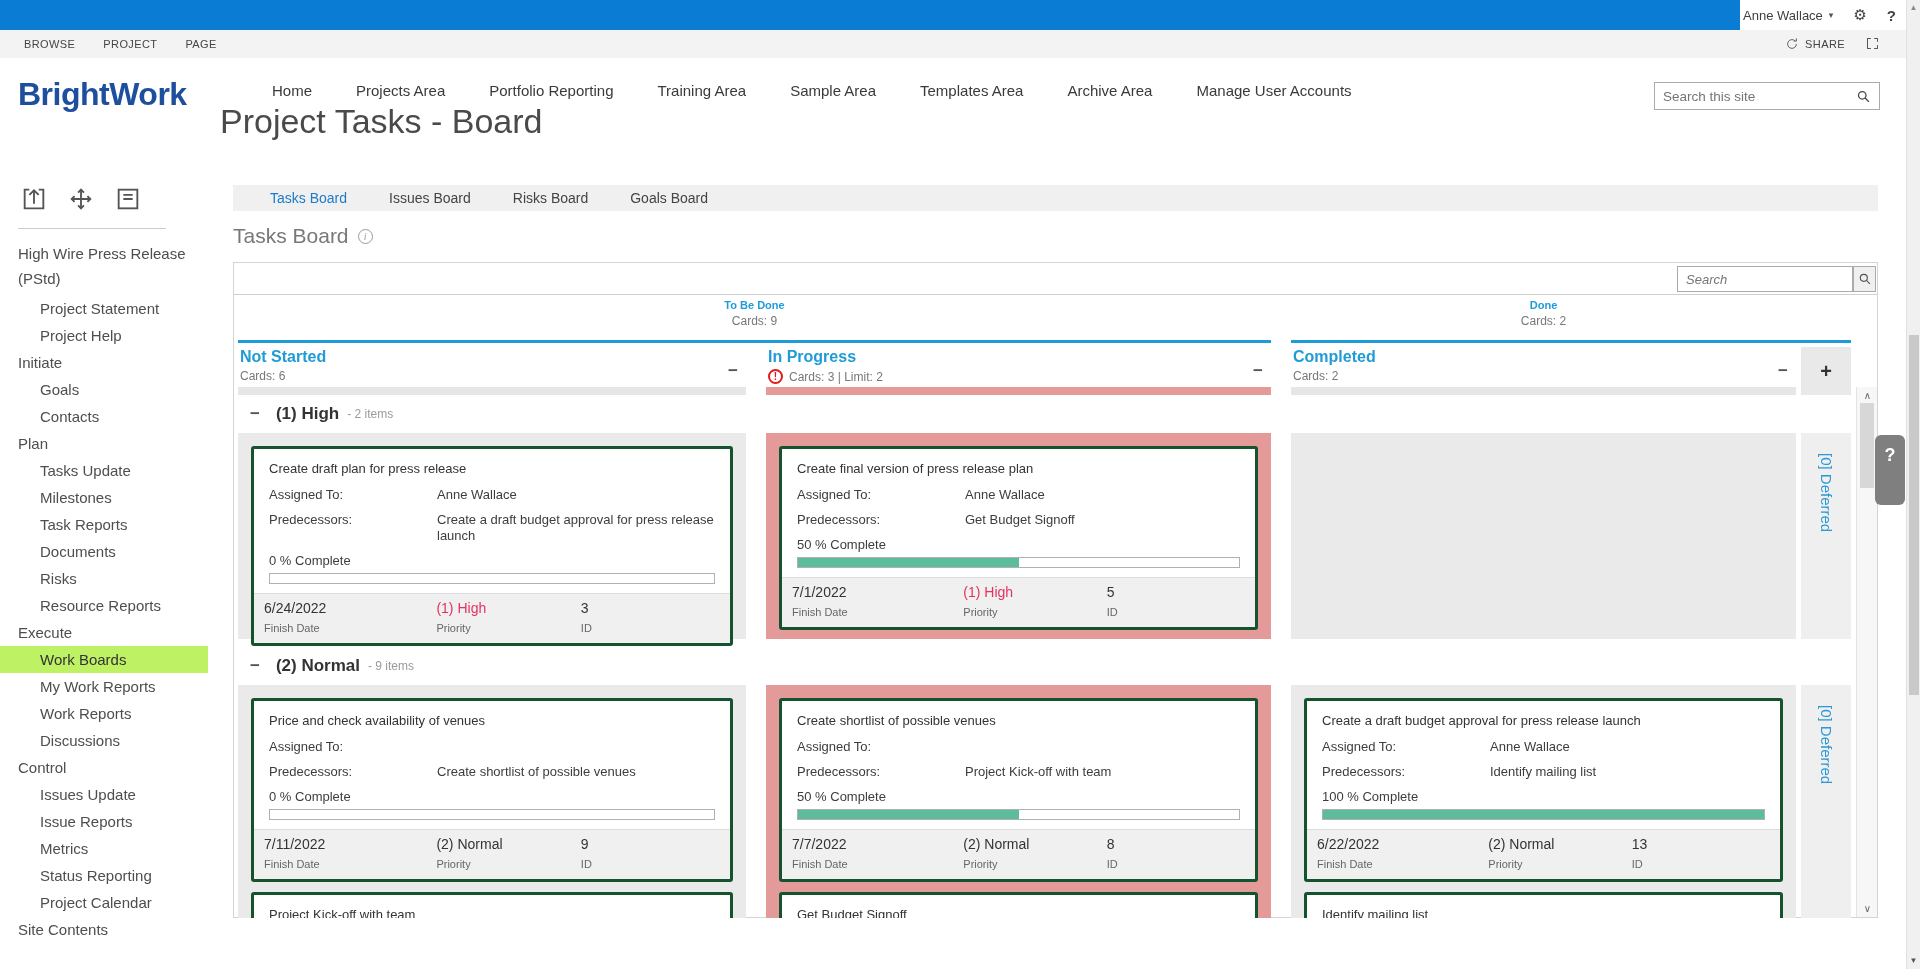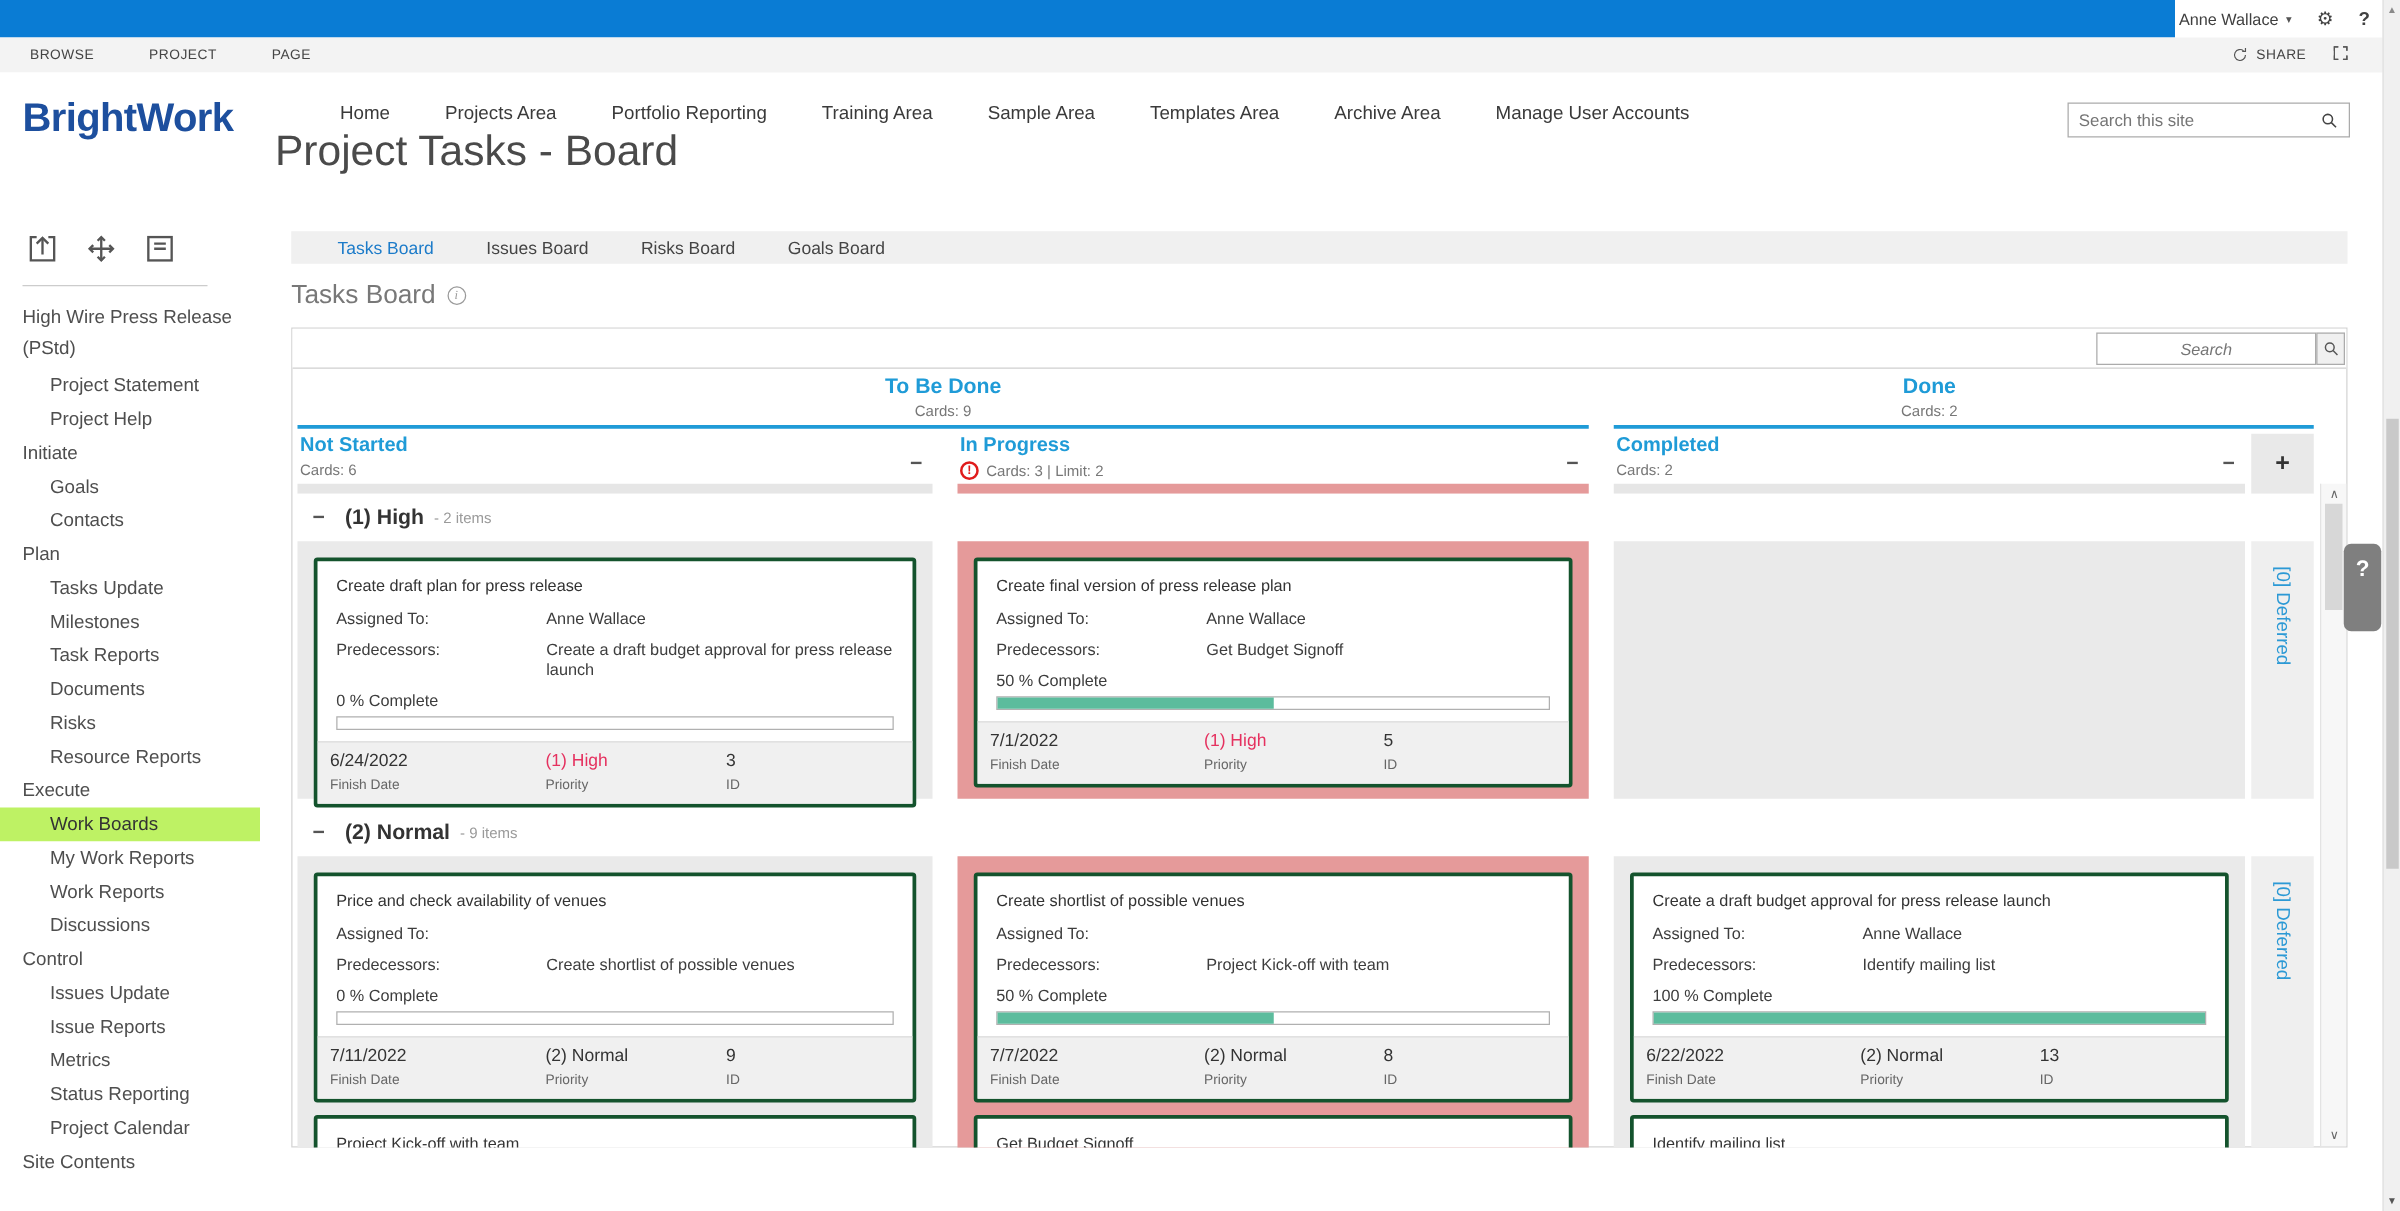--- a/index.html
+++ b/index.html
@@ -10,21 +10,21 @@
 
 .suite-bar{position:absolute;top:0;left:0;width:1920px;height:30px;background:#fff;}
 .suite-blue{position:absolute;left:0;top:0;width:1740px;height:30px;background:#0a7cd4;}
 .suite-right{position:absolute;right:24px;top:0;height:30px;display:flex;align-items:center;gap:20px;color:#3f3f3f;font-size:13px;}
 .suite-user{display:flex;align-items:center;gap:6px;cursor:pointer;}
 .suite-user .caret{font-size:9px;color:#555;}
 .suite-ico{font-size:15px;color:#424242;cursor:pointer;}
 
 
 .ribbon{position:absolute;top:30px;left:0;width:1920px;height:28px;background:#f3f3f3;font-size:11px;color:#444;}
-.ribbon-tabs{position:absolute;left:24px;top:0;height:28px;display:flex;gap:44px;align-items:center;letter-spacing:.4px;}
+.ribbon-tabs{position:absolute;left:24px;top:0;height:28px;display:flex;gap:28px;align-items:center;letter-spacing:.4px;}
 .ribbon-tabs span{cursor:pointer;}
 .ribbon-right{position:absolute;right:40px;top:0;height:28px;display:flex;gap:20px;align-items:center;}
 .share-btn{display:flex;align-items:center;gap:6px;cursor:pointer;letter-spacing:.4px;}
 svg.lineicon{stroke:#555;fill:none;stroke-width:1.6;}
 
 
 .sidebar{position:absolute;left:0;top:58px;width:208px;bottom:0;background:#fff;}
 .logo{margin:18px 0 0 18px;font-size:32px;font-weight:bold;color:#1d4f9e;letter-spacing:-.5px;cursor:pointer;}
 .side-icons{position:absolute;top:125px;left:18px;display:flex;gap:15px;}
 .side-icon{width:32px;height:32px;display:flex;align-items:center;justify-content:center;cursor:pointer;}
@@ -44,27 +44,27 @@
 .page-title{position:absolute;left:12px;top:44px;font-size:34px;font-weight:300;color:#4a4a4a;}
 .view-tabs{position:absolute;left:25px;top:127px;width:1645px;height:26px;background:#f0f0f0;display:flex;align-items:center;gap:42px;padding-left:37px;font-size:14px;color:#444;}
 .view-tabs span{cursor:pointer;}
 .view-tabs .active{color:#1c7bc9;}
 .section-row{position:absolute;left:25px;top:166px;display:flex;align-items:center;gap:9px;font-size:21px;font-weight:300;color:#787878;}
 .info-icon{width:15px;height:15px;border:1px solid #9a9a9a;border-radius:50%;color:#9a9a9a;font-size:10px;line-height:14px;text-align:center;font-family:"Liberation Serif",serif;font-style:italic;cursor:pointer;}
 
 
 .board{position:absolute;left:25px;top:204px;width:1645px;height:656px;border:1px solid #d4d4d4;background:#fff;}
 .b-toolbar{position:absolute;left:0;top:0;width:100%;height:32px;border-bottom:1px solid #cfcfcf;background:#fff;}
-.b-search{position:absolute;top:3px;right:24px;width:176px;height:26px;border:1px solid #ababab;padding:0 8px;font-style:italic;font-size:13px;color:#555;outline:none;font-family:inherit;text-align:center;}
+.b-search{position:absolute;top:3px;right:24px;width:176px;height:26px;border:1px solid #ababab;padding:0 8px;font-style:italic;font-size:13px;color:#555;outline:none;font-family:inherit;}
 .b-search-btn{position:absolute;top:3px;right:1px;width:23px;height:26px;background:#f0f0f0;border:1px solid #ababab;display:flex;align-items:center;justify-content:center;cursor:pointer;}
 
 .grp{position:absolute;top:32px;height:48px;border-bottom:3px solid #1f9bd7;}
 .grp1{left:4px;width:1033px;}
 .grp2{left:1057px;width:560px;}
-.gname{font-size:17px;font-weight:700;color:#1f9bd7;text-align:center;margin-top:4px;cursor:pointer;}
+.gname{font-size:11px;font-weight:700;color:#1f9bd7;text-align:center;margin-top:4px;cursor:pointer;}
 .gcards{font-size:12px;color:#777;text-align:center;margin-top:3px;}
 .grp2 .ginner{width:505px;}
 
 .colhdr{position:absolute;top:84px;height:40px;}
 .c1{left:4px;width:508px;}
 .c2{left:532px;width:505px;}
 .c3{left:1057px;width:505px;}
 .cname{font-size:16px;font-weight:700;color:#1f9bd7;margin:1px 0 3px 2px;cursor:pointer;}
 .cmeta{font-size:12px;color:#777;margin-left:2px;display:flex;align-items:center;gap:6px;}
 .collapse{position:absolute;right:8px;top:15px;font-size:17px;font-weight:700;color:#555;cursor:pointer;line-height:17px;}

